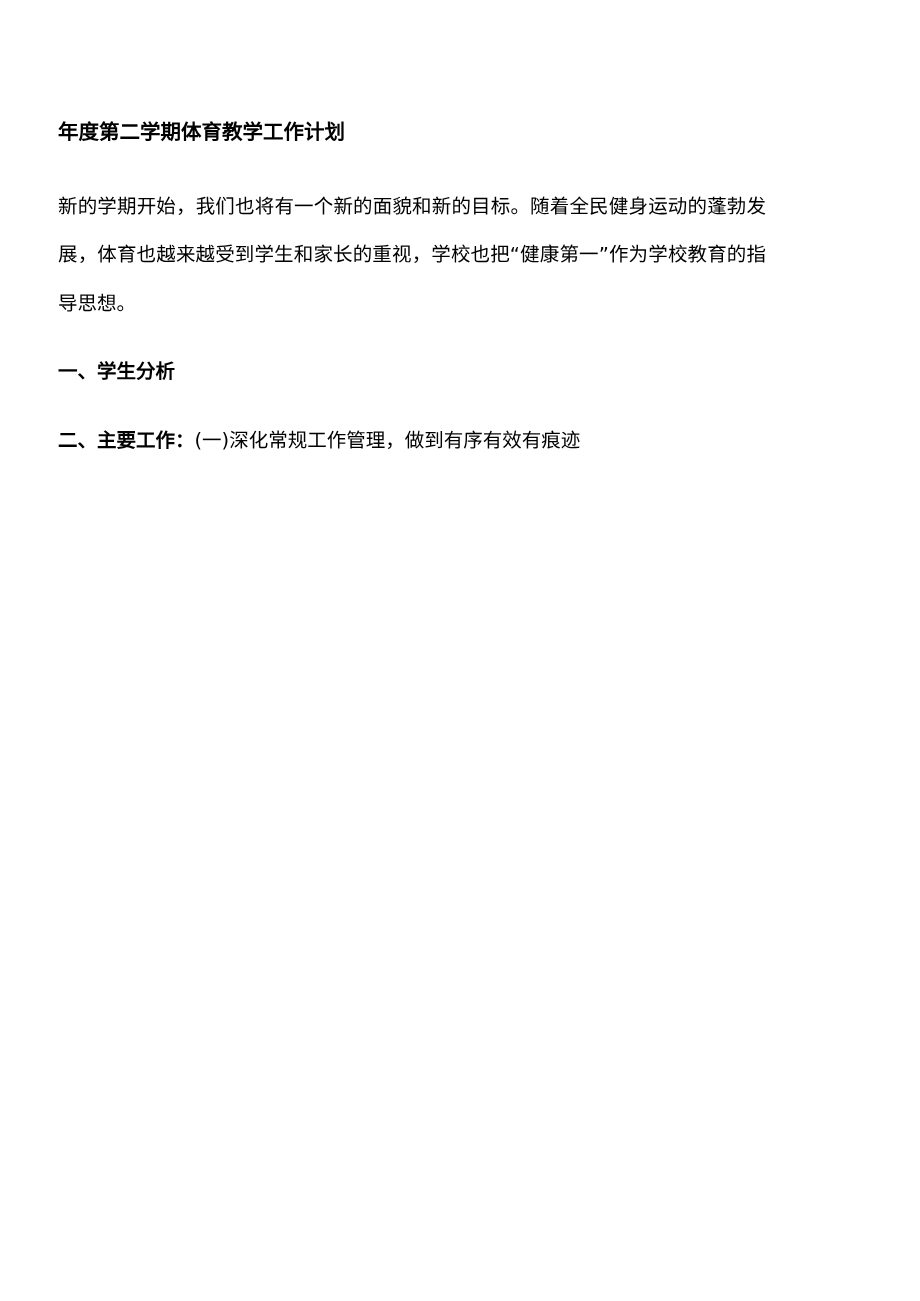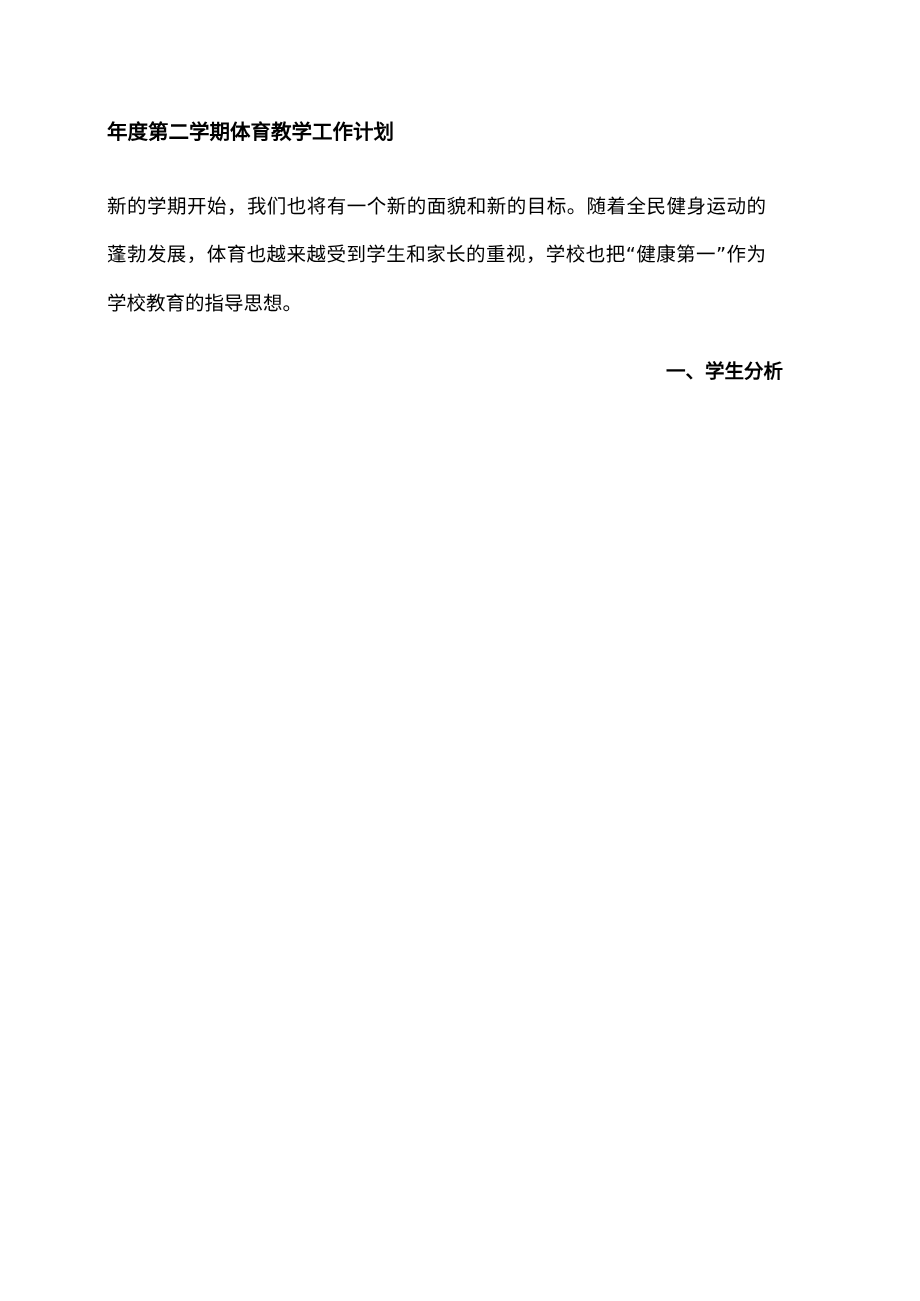--- a/index.html
+++ b/index.html
@@ -7,55 +7,56 @@
     padding: 0;
     background: #ffffff;
   }
   .page {
     position: relative;
     width: 920px;
     height: 1197px;
     box-sizing: border-box;
     background: #ffffff;
     color: #000000;
-    padding: 108px 137px 0 107px;
+    padding: 108px 137px 0 58px;
     font-family: "DejaVu Sans", "Liberation Sans", sans-serif;
     font-size: 19.5px;
     line-height: 48.5px;
     text-align: justify;
     overflow: hidden;
   }
   .doc-title {
     margin: 0 0 26px 0;
     font-size: 20.5px;
     font-weight: bold;
     text-align: left;
   }
   .doc-paragraph {
     margin: 0 17px 20px 0;
     font-weight: normal;
   }
   .doc-heading {
     margin: 0 0 20px 0;
     font-size: inherit;
     font-weight: bold;
-    text-align: right;
+    text-align: left;
   }
   .heading-rest {
     font-weight: normal;
   }
 </style>
 </head>
 <body>
 
 <div class="page">
 
   <h1 class="doc-title">年度第二学期体育教学工作计划</h1>
 
   <p class="doc-paragraph">新的学期开始，我们也将有一个新的面貌和新的目标。随着全民健身运动的蓬勃发展，体育也越来越受到学生和家长的重视，学校也把“健康第一”作为学校教育的指导思想。</p>
 
 
   <h2 class="doc-heading">一、学生分析</h2>
 
 
+  <h2 class="doc-heading"><span>二、主要工作：</span><span class="heading-rest">(一)深化常规工作管理，做到有序有效有痕迹</span></h2>
 
 
 </div>
 
 </body></html>

